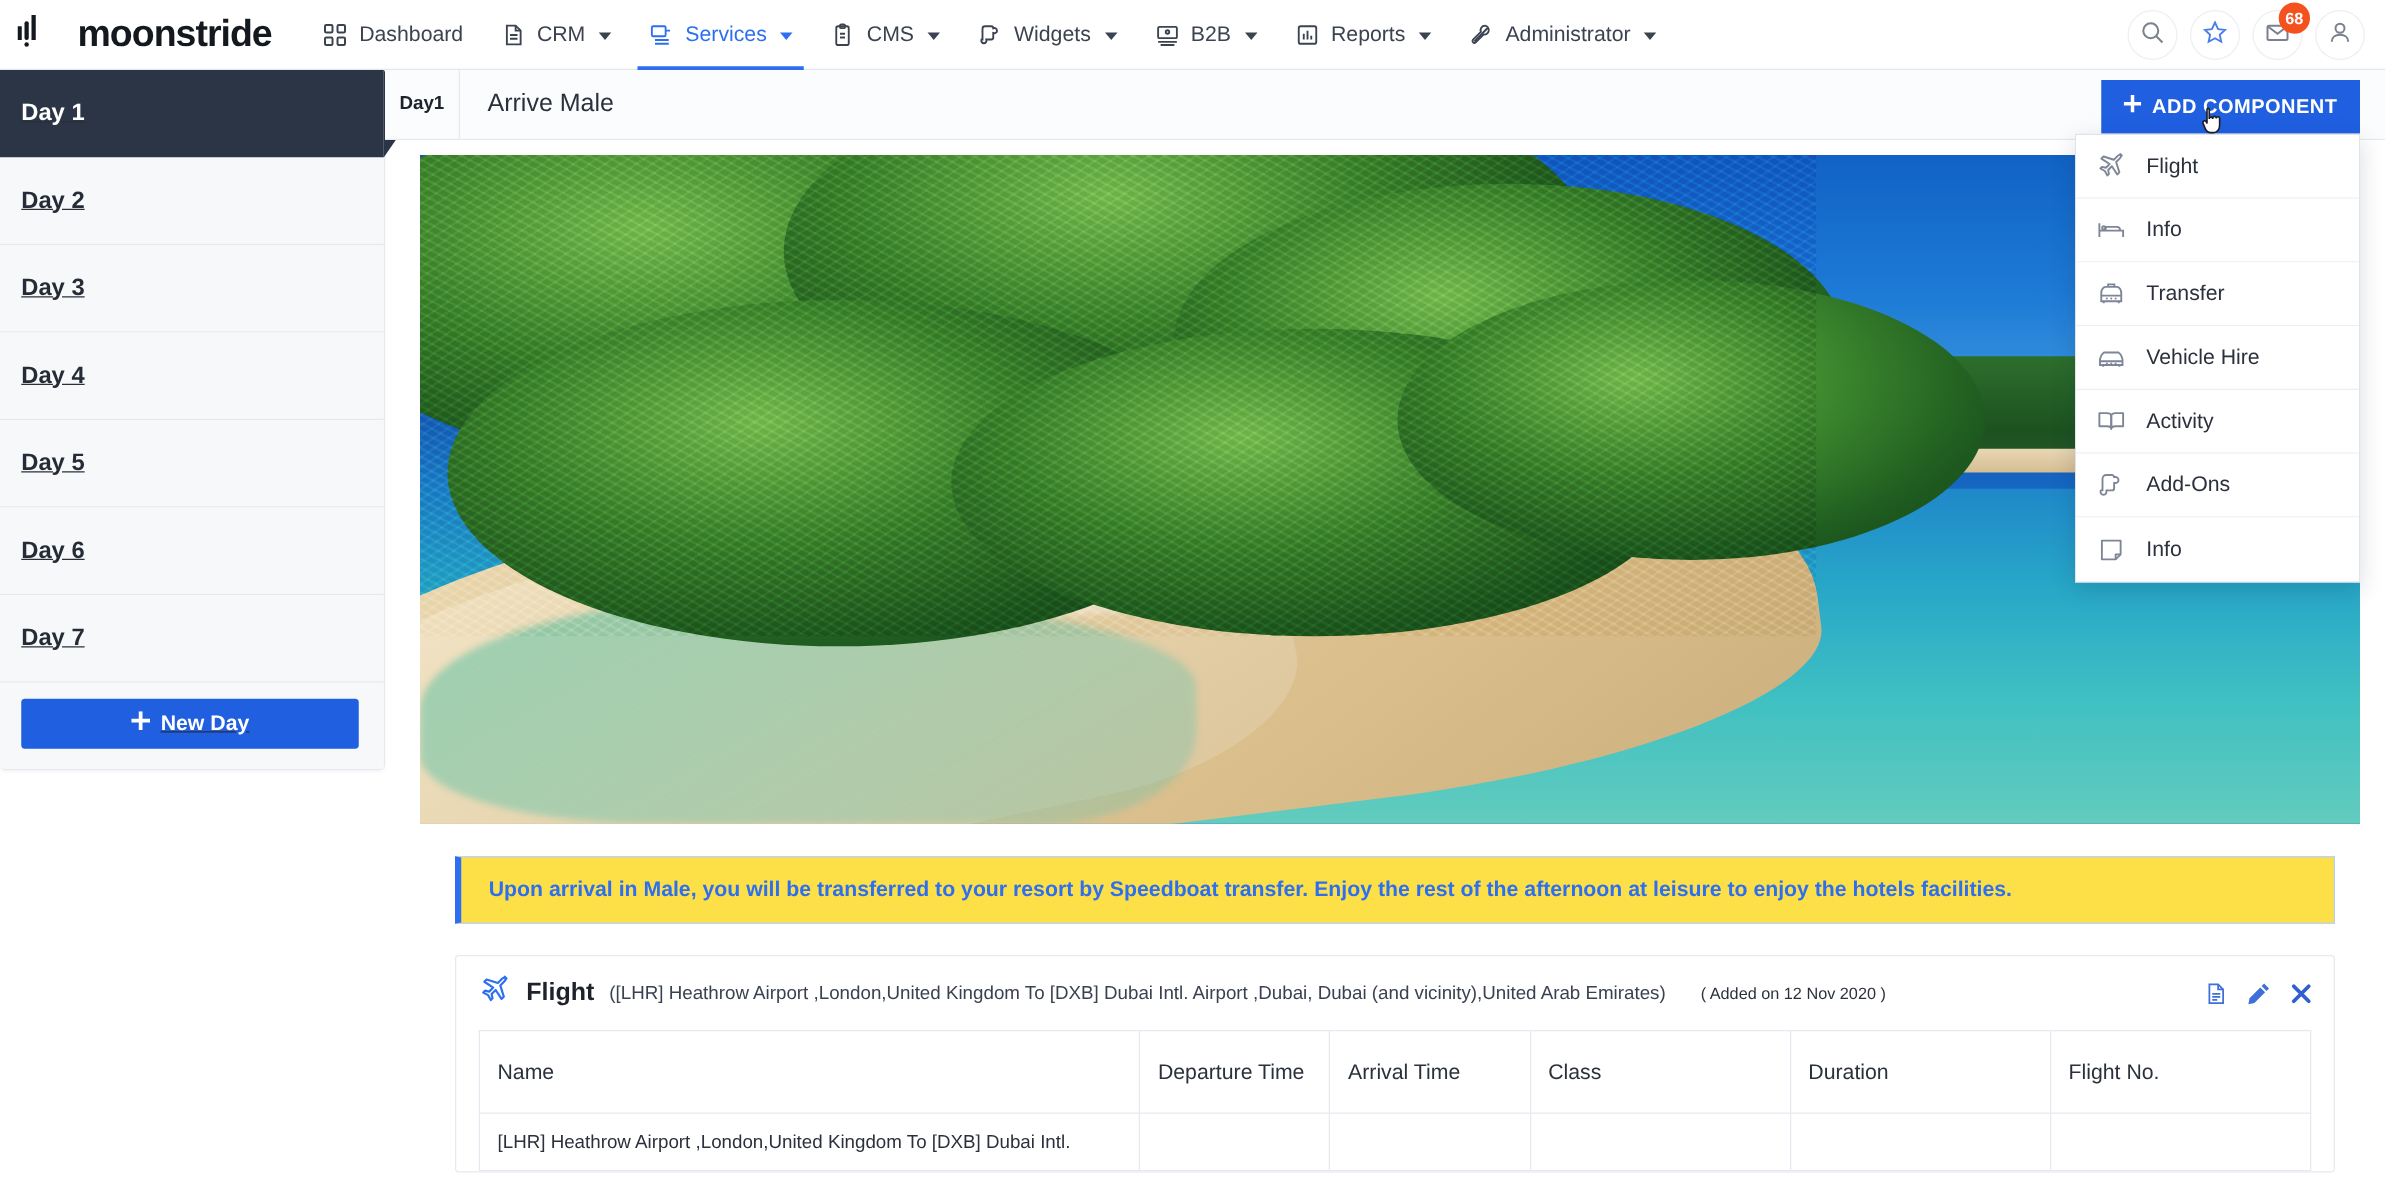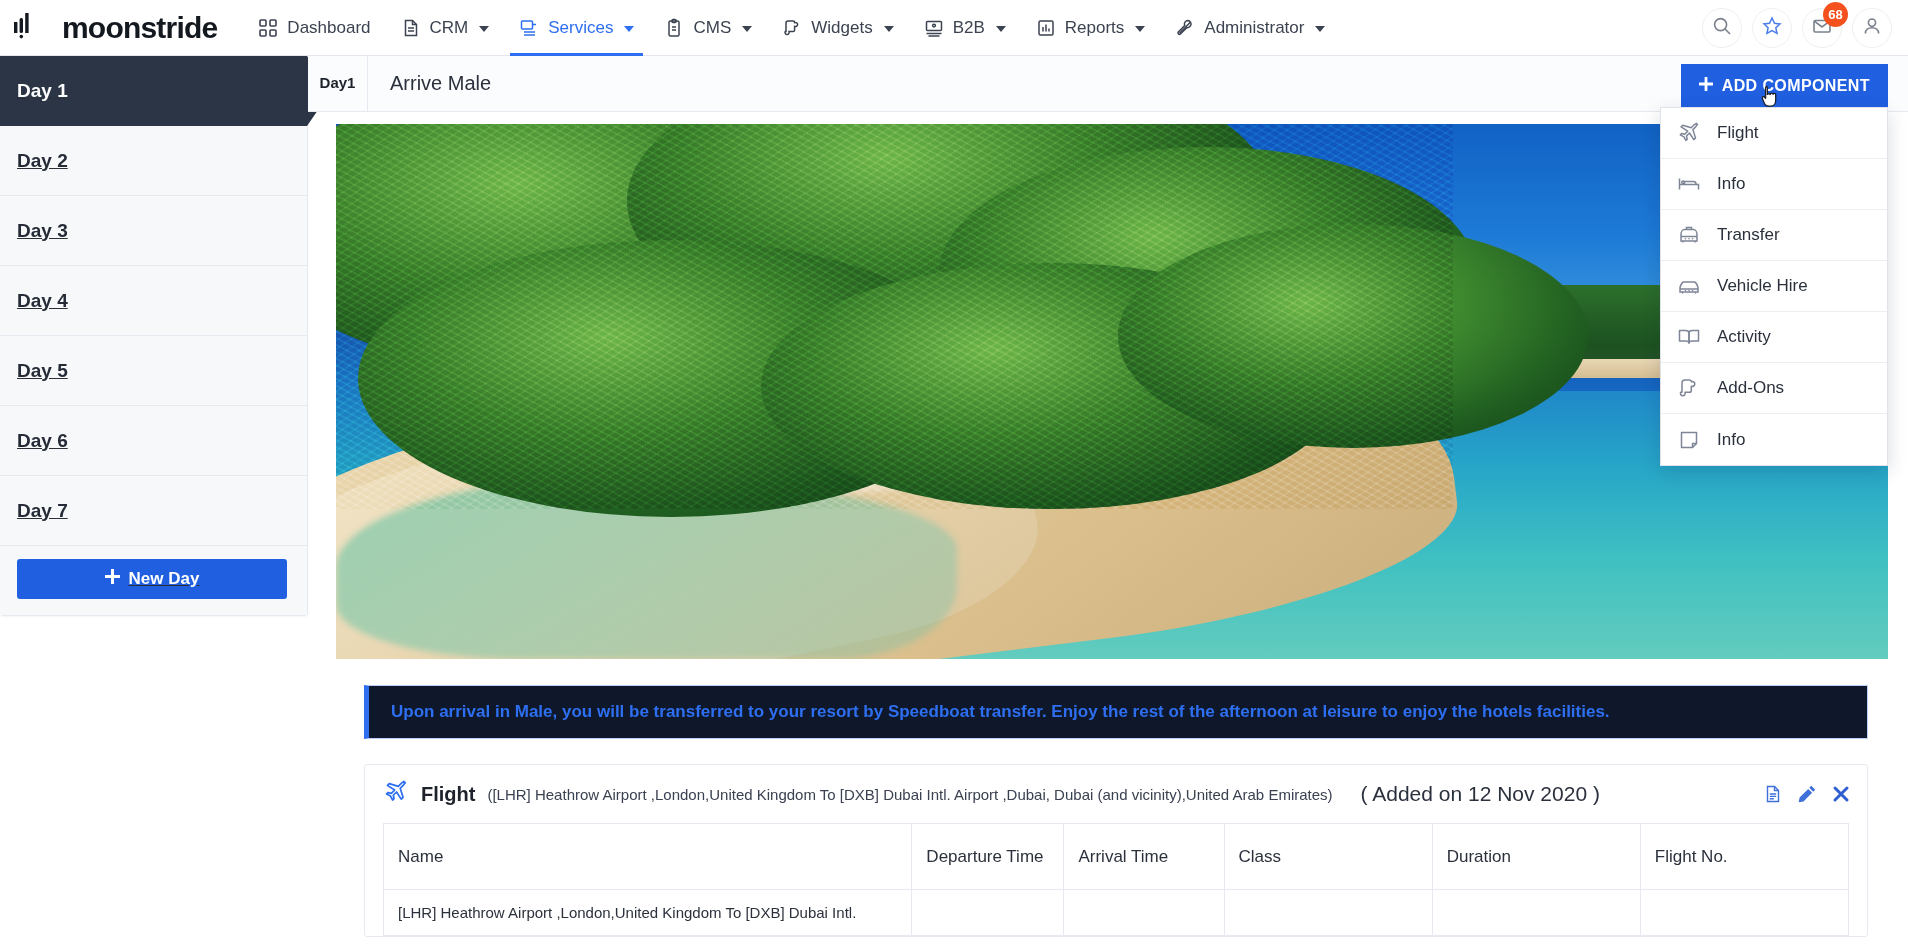--- a/index.html
+++ b/index.html
@@ -318,21 +318,21 @@
   }
   .far-sand {
     position: absolute;
     left: 62%; top: 44%; right: 0; height: 3.5%;
     background: linear-gradient(180deg,#e8d7b4,#d4bd92);
   }
 
   
   .note {
     margin: 26px 20px 0 28px;
-    background: #0f172a;
+    background: #fde047;
     border: 1px solid #b9cff7;
     border-left: 5px solid #2d6ff0;
     padding: 16px 22px;
     color: #2d6ff0;
     font-size: 17px;
     font-weight: 700;
   }
 
   
   .comp-card {
@@ -352,21 +352,21 @@
     font-size: 20px;
     font-weight: 600;
     color: #1d222b;
   }
   .comp-desc {
     font-size: 15px;
     color: #3a4插;
     color: #3a4150;
   }
   .comp-added {
-    font-size: 21px;
+    font-size: 13px;
     color: #2b313c;
     margin-left: 16px;
     white-space: nowrap;
   }
   .comp-actions {
     position: absolute;
     right: 16px;
     display: flex;
     align-items: center;
     gap: 14px;

